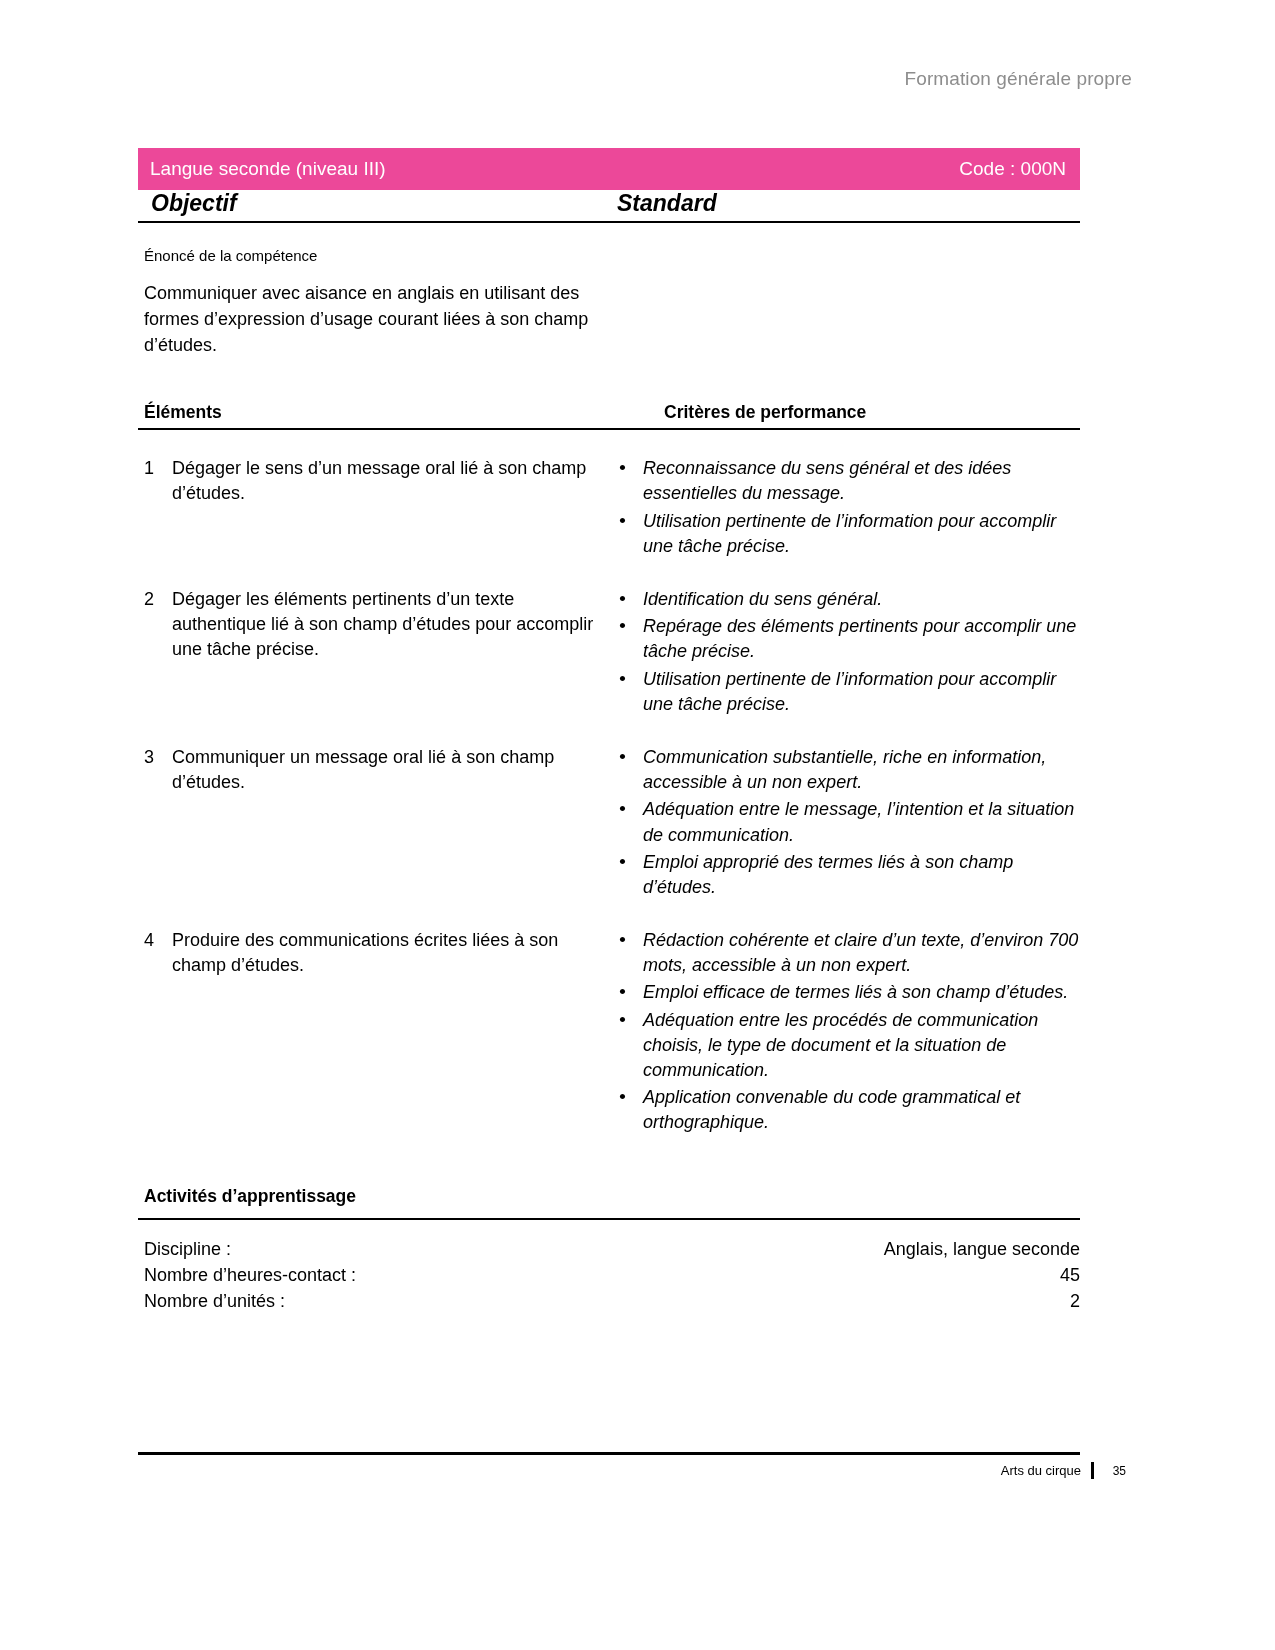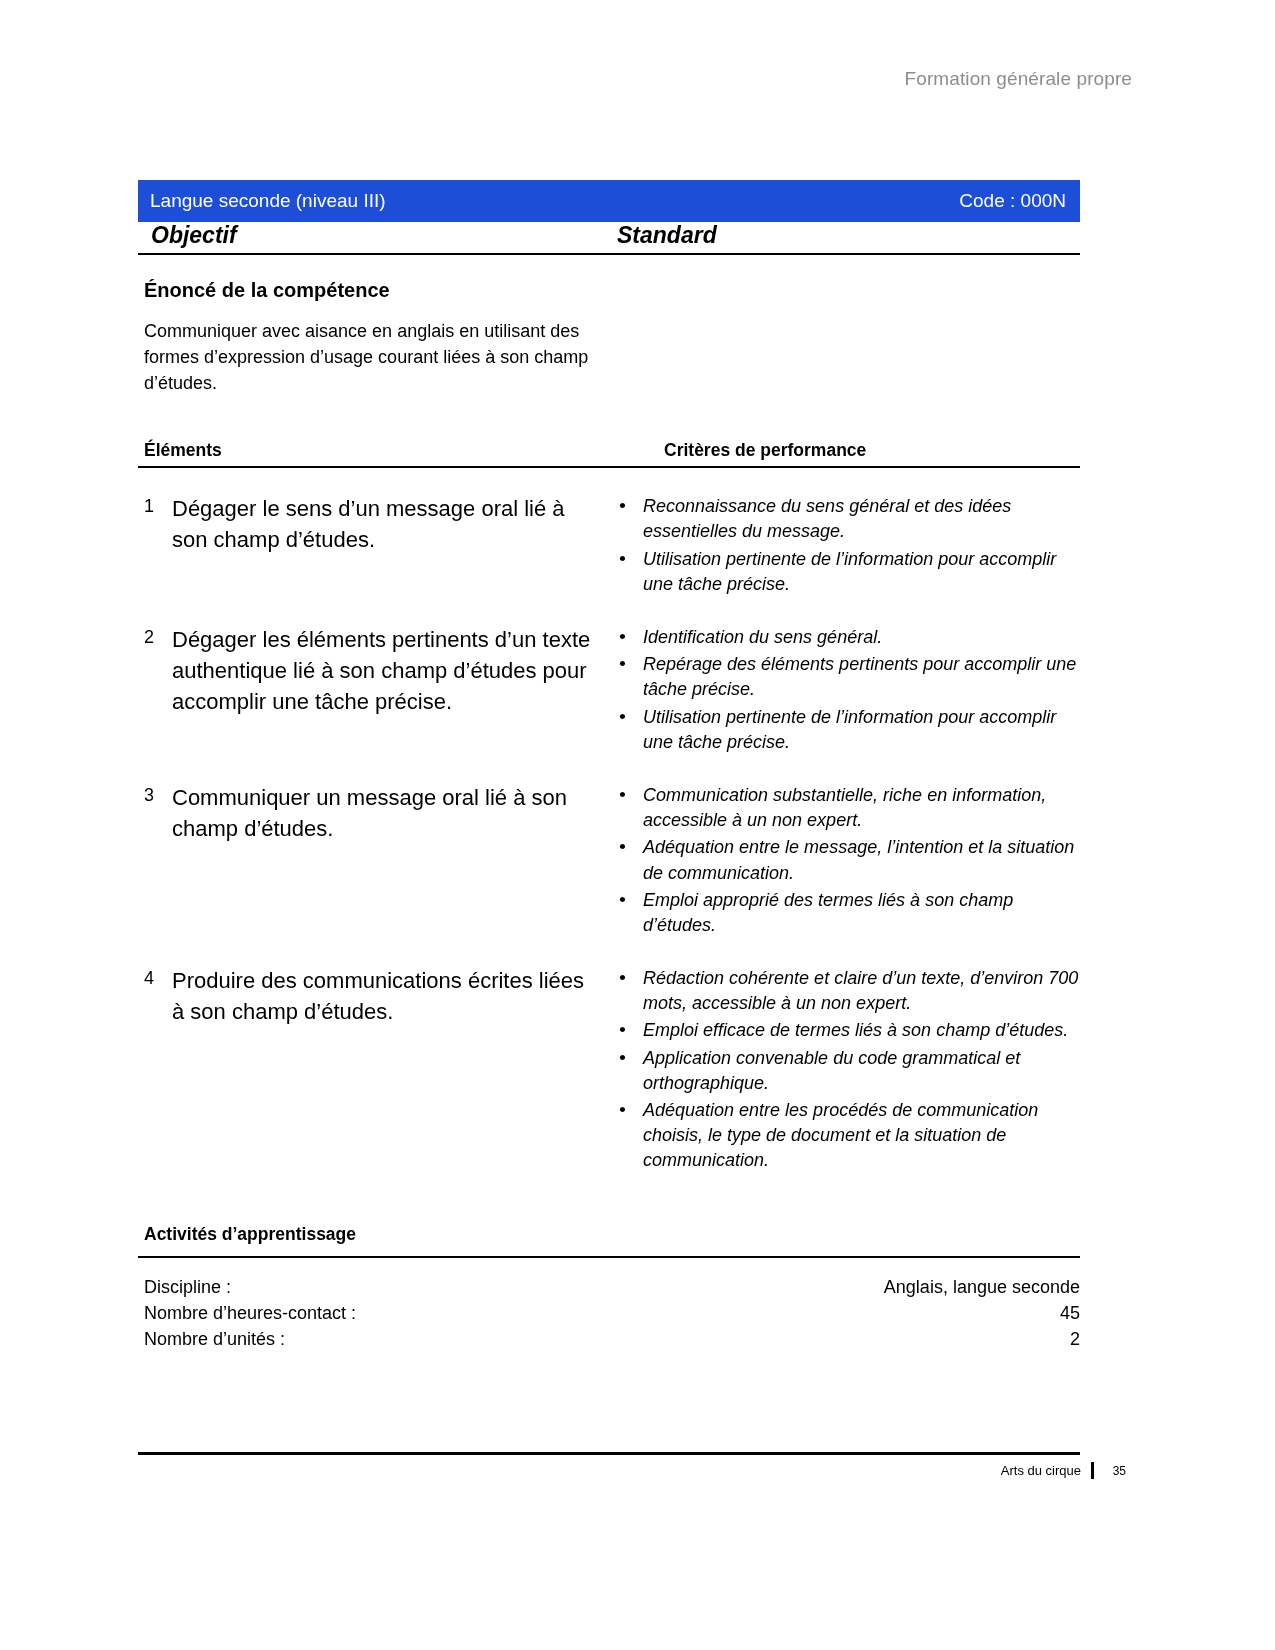--- a/index.html
+++ b/index.html
@@ -32,30 +32,29 @@
   }
   
   .content {
     position: absolute;
     left: 138px;
     top: 148px;
     width: 942px;
   }
   
   .title-bar {
-    background: #1d4ed8;
+    background: #ec4899;
     color: #ffffff;
     height: 42px;
     display: flex;
     align-items: center;
     justify-content: space-between;
     padding: 0 14px 0 12px;
     box-sizing: border-box;
     font-size: 19px;
-    margin-top: 32px;
   }
   .title-bar .code {
     font-size: 19px;
   }
   
   .col-head-row {
     display: flex;
     border-bottom: 2.5px solid #000;
     padding-bottom: 4px;
   }
@@ -68,22 +67,22 @@
     flex: 1;
     padding-left: 4px;
   }
   .col-head {
     font-size: 23px;
     font-weight: bold;
     font-style: italic;
   }
   
   .section-label {
-    font-size: 20px;
-    font-weight: bold;
+    font-size: 15px;
+    font-weight: normal;
     margin-top: 24px;
     padding-left: 6px;
   }
   .enonce-text {
     font-size: 18px;
     line-height: 1.45;
     margin-top: 16px;
     padding-left: 6px;
     width: 470px;
   }
@@ -123,21 +122,21 @@
     flex: 1;
     padding-left: 4px;
   }
   .elem-num {
     width: 28px;
     flex: 0 0 28px;
     font-size: 18px;
     line-height: 1.4;
   }
   .elem-text {
-    font-size: 22px;
+    font-size: 18px;
     line-height: 1.4;
     width: 430px;
   }
   ul.criteria {
     list-style: none;
     margin: 0;
     padding: 0;
   }
   ul.criteria li {
     font-size: 18px;
@@ -291,22 +290,22 @@
 
     <div class="elem-row">
       <div class="left">
         <div class="elem-num">4</div>
         <div class="elem-text">Produire des communications écrites liées à son champ d’études.</div>
       </div>
       <div class="right">
         <ul class="criteria">
           <li>Rédaction cohérente et claire d’un texte, d’environ 700 mots, accessible à un non expert.</li>
           <li>Emploi efficace de termes liés à son champ d’études.</li>
+          <li>Adéquation entre les procédés de communication choisis, le type de document et la situation de communication.</li>
           <li>Application convenable du code grammatical et orthographique.</li>
-          <li>Adéquation entre les procédés de communication choisis, le type de document et la situation de communication.</li>
         </ul>
       </div>
     </div>
 
     <div class="activites">
       <span class="activites-title">Activités d’apprentissage</span>
     </div>
 
     <div class="activ-table">
       <div class="activ-row">

